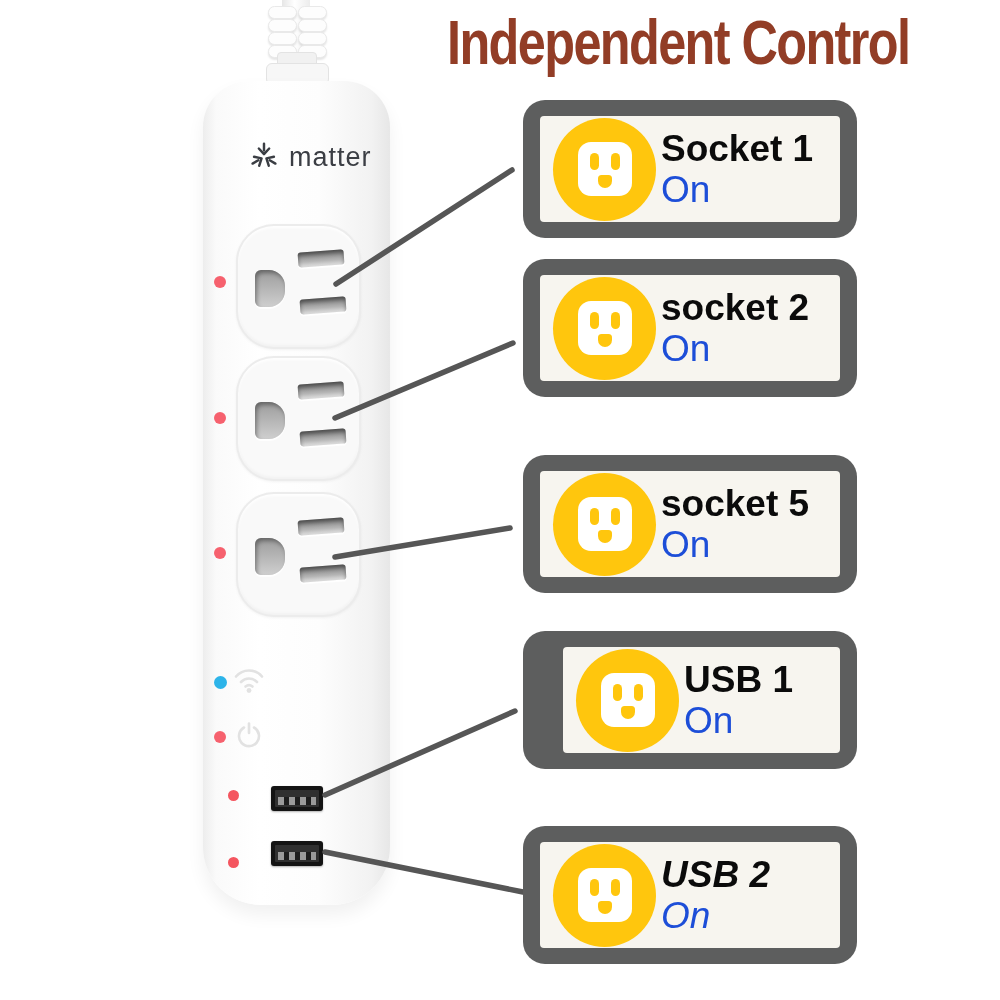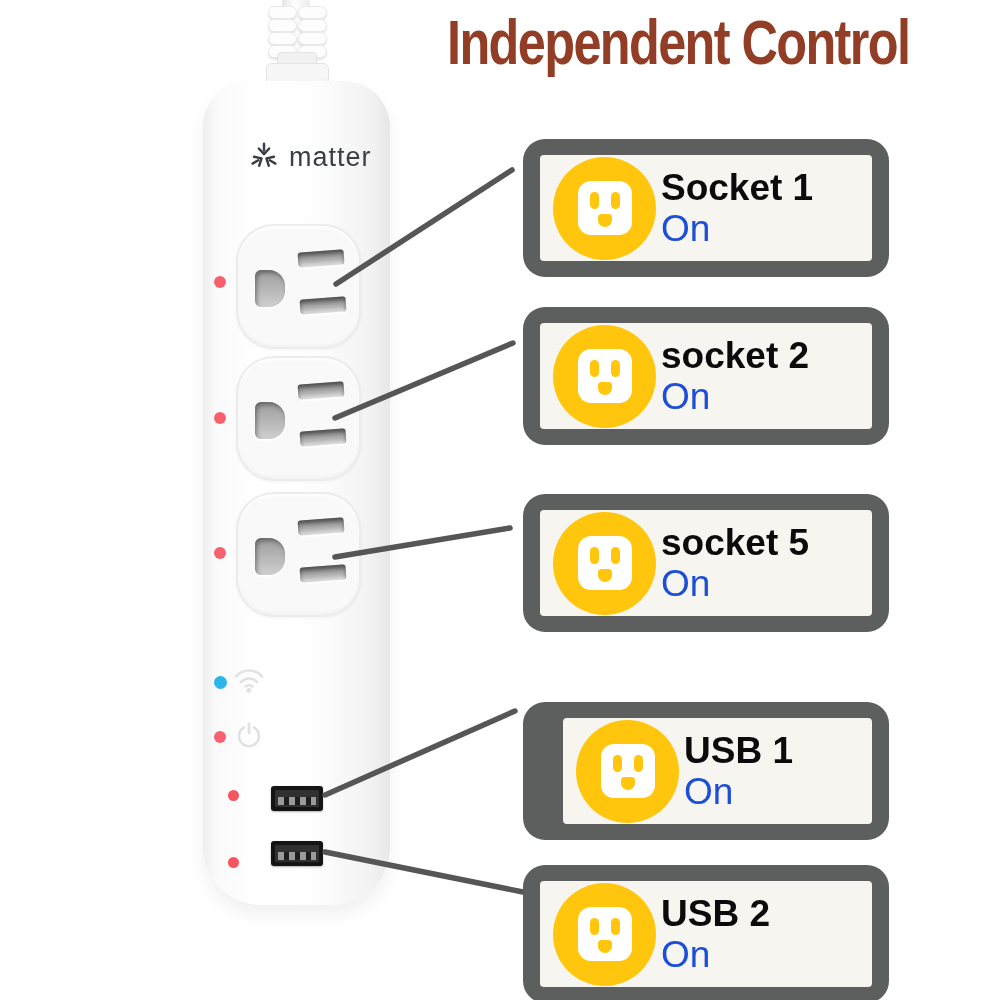--- a/index.html
+++ b/index.html
@@ -60,22 +60,22 @@
   }
   .usb-teeth{
     position:absolute;left:3px;right:3px;bottom:2px;height:8px;
     background:repeating-linear-gradient(90deg,#9a9a9a 0 6px,#1d1d1d 6px 11px);
   }
   .faint-icon{position:absolute;}
   
   .lines{position:absolute;left:0;top:0;pointer-events:none;}
   
   .card{
-    position:absolute;left:523px;width:366px;height:138px;
-    background:#5d5e5e;border-radius:22px;box-sizing:border-box;padding:16px 17px;margin-top:39px;
+    position:absolute;left:523px;width:334px;height:138px;
+    background:#5d5e5e;border-radius:22px;box-sizing:border-box;padding:16px 17px;
   }
   .card-inner{
     width:100%;height:100%;background:#f7f5ef;border-radius:4px;
     display:flex;align-items:center;gap:5px;box-sizing:border-box;padding-left:13px;
   }
   .badge{
     width:103px;height:103px;border-radius:50%;background:#ffc60d;flex:0 0 auto;
     display:flex;align-items:center;justify-content:center;
   }
   .outlet-glyph{position:relative;width:54px;height:54px;background:#ffffff;border-radius:13px;}
@@ -201,21 +201,21 @@
             <span class="gh"></span>
         </div>
       </div>
       <div class="card-text">
         <div class="card-label">Socket 1</div>
         <div class="card-state">On</div>
       </div>
     </div>
   </div>
 
-  <div class="card" style="top:268px;">
+  <div class="card" style="top:259px;">
     <div class="card-inner">
       <div class="badge">
         <div class="outlet-glyph">
           <span class="gs gs1"></span>
             <span class="gs gs2"></span>
             <span class="gh"></span>
         </div>
       </div>
       <div class="card-text">
         <div class="card-label">socket 2</div>
@@ -233,37 +233,37 @@
             <span class="gh"></span>
         </div>
       </div>
       <div class="card-text">
         <div class="card-label">socket 5</div>
         <div class="card-state">On</div>
       </div>
     </div>
   </div>
 
-  <div class="card" style="top:663px;padding-left:40px;">
+  <div class="card" style="top:631px;padding-left:40px;">
     <div class="card-inner">
       <div class="badge">
         <div class="outlet-glyph">
           <span class="gs gs1"></span>
             <span class="gs gs2"></span>
             <span class="gh"></span>
         </div>
       </div>
       <div class="card-text">
         <div class="card-label">USB 1</div>
         <div class="card-state">On</div>
       </div>
     </div>
   </div>
 
-  <div class="card" style="top:826px;">
+  <div class="card" style="top:826px;font-style:italic;">
     <div class="card-inner">
       <div class="badge">
         <div class="outlet-glyph">
           <span class="gs gs1"></span>
             <span class="gs gs2"></span>
             <span class="gh"></span>
         </div>
       </div>
       <div class="card-text">
         <div class="card-label">USB 2</div>

